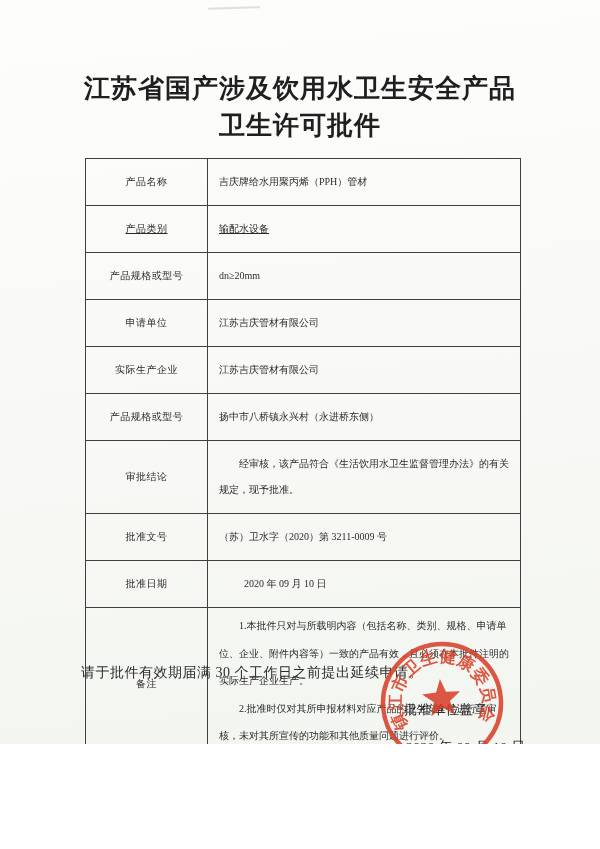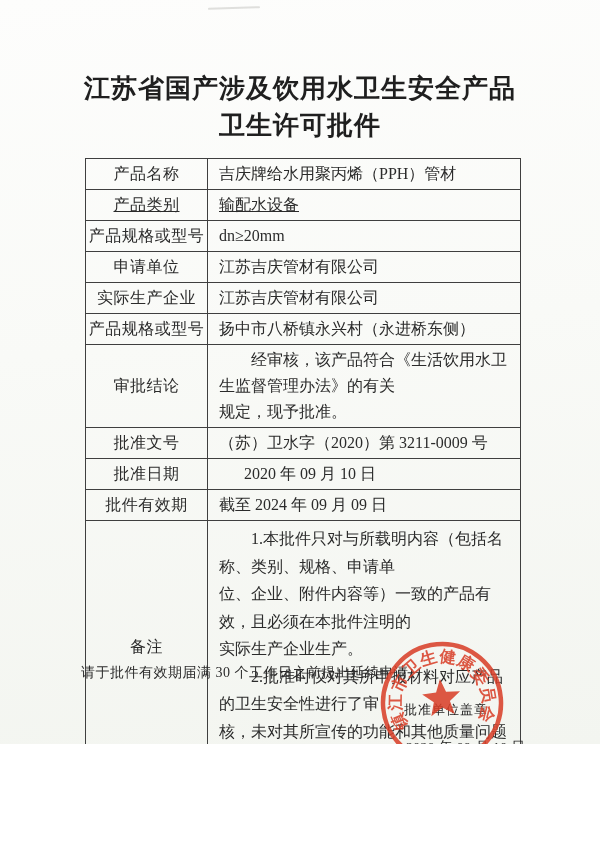--- a/index.html
+++ b/index.html
@@ -29,28 +29,28 @@
   .page-indicator {
     position: absolute; left: 85px; top: 136px; width: 412px;
     text-align: right; font-size: 12px; font-weight: bold; color: #222;
   }
   table.doc-table {
     position: absolute; left: 85px; top: 158px;
     width: 435px; border-collapse: collapse; table-layout: fixed;
   }
   .doc-table td {
     border: 1px solid #3f3f3f;
-    font-size: 16px; color: #2b2b2b;
+    font-size: 10px; color: #2b2b2b;
     vertical-align: middle;
   }
   .doc-table td.label {
     text-align: center; letter-spacing: .5px;
   }
   .doc-table td.value {
-    padding: 2px 11px; line-height: 26px; white-space: pre-line;
+    padding: 10px 11px; line-height: 26px; white-space: pre-line;
   }
   .doc-table td.value.indent { padding-left: 36px; }
   .doc-table tr.r0  td { height: 30px; }
   .doc-table tr.r1  td { height: 30px; text-decoration: underline; }
   .doc-table tr.r2  td { height: 30px; }
   .doc-table tr.r3  td { height: 29px; }
   .doc-table tr.r4  td { height: 30px; }
   .doc-table tr.r5  td { height: 29px; }
   .doc-table tr.r6  td { height: 30px; }
   .doc-table tr.r7  td { height: 51px; }
@@ -129,24 +129,20 @@
 规定，现予批准。</td>
       </tr>
       <tr class="r8">
         <td class="label">批准文号</td>
         <td class="value">（苏）卫水字（2020）第 3211-0009 号</td>
       </tr>
       <tr class="r9">
         <td class="label">批准日期</td>
         <td class="value indent">2020 年 09 月 10 日</td>
       </tr>
-      <tr class="r10">
-        <td class="label">批件有效期</td>
-        <td class="value">截至 2024 年 09 月 09 日</td>
-      </tr>
       <tr class="r11">
         <td class="label">备注</td>
         <td class="value">　　1.本批件只对与所载明内容（包括名称、类别、规格、申请单
 位、企业、附件内容等）一致的产品有效，且必须在本批件注明的
 实际生产企业生产。
 　　2.批准时仅对其所申报材料对应产品的卫生安全性进行了审
 核，未对其所宣传的功能和其他质量问题进行评价。</td>
       </tr>
     </tbody>
   </table>

